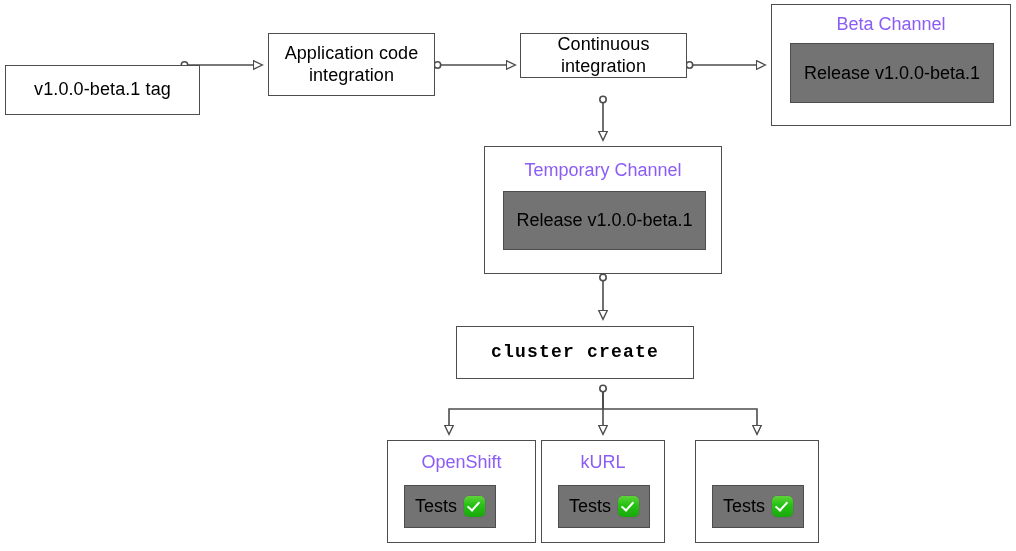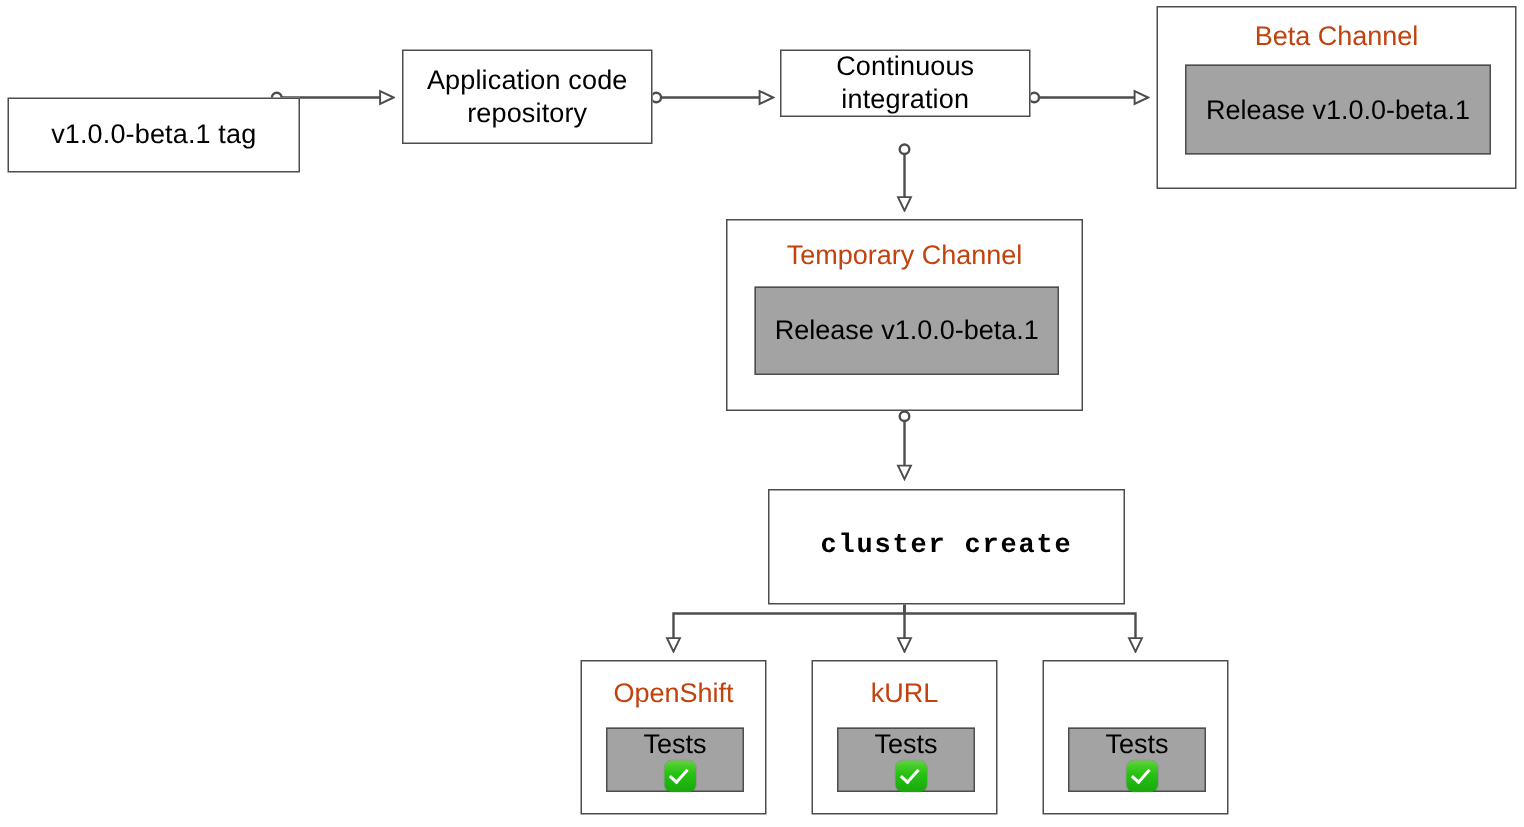--- a/index.html
+++ b/index.html
@@ -48,26 +48,26 @@
     box-sizing: border-box;
     background: #ffffff;
     border: 1.6px solid #4d4d4d;
   }
   .container-node > .title {
     position: absolute;
     left: 0;
     right: 0;
     text-align: center;
     font-size: 18px;
-    color: #c2410c;
+    color: #8b5cf6;
   }
   .inner-node {
     position: absolute;
     box-sizing: border-box;
-    background: #a3a3a3;
+    background: #737373;
     border: 1.6px solid #4d4d4d;
     display: flex;
     align-items: center;
     justify-content: center;
     text-align: center;
   }
   .inner-node .label {
     font-size: 18px;
     color: #000000;
     white-space: nowrap;
@@ -98,21 +98,20 @@
     width: 5px;
     height: 10px;
     border: solid #ffffff;
     border-width: 0 2.6px 2.6px 0;
     transform: rotate(42deg);
   }
   .test-row {
     display: flex;
     align-items: center;
     justify-content: center;
-    flex-direction: column;
   }
 </style>
 </head>
 <body>
 
 <div id="canvas">
 
   <svg class="edges" viewBox="0 0 1016 551" xmlns="http://www.w3.org/2000/svg">
     <defs>
       <marker id="arrow" markerWidth="11" markerHeight="11" refX="9.4" refY="5.5" orient="auto" markerUnits="userSpaceOnUse">
@@ -157,46 +156,46 @@
         <path d="M603,392 L603,409 L757,409 L757,434" marker-end="url(#arrow)"></path>
       </g>
     </g>
   </svg>
 
   <div class="node" style="left:5px; top:40px; width:195px; height:50px;margin-top:25px;">
     <span class="label">v1.0.0-beta.1 tag</span>
   </div>
 
   <div class="node" style="left:268px; top:33px; width:167px; height:63px;">
-    <span class="label">Application code repository</span>
+    <span class="label">Application code integration</span>
   </div>
 
   <div class="node" style="left:520px; top:33px; width:167px; height:45px;">
     <span class="label">Continuous integration</span>
   </div>
 
   <div class="container-node" style="left:771px; top:4px; width:240px; height:122px;">
     <div class="title" style="top:9px;">Beta Channel</div>
     <div class="inner-node" style="left:18px; top:38px; width:204px; height:60px;">
       <span class="label">Release v1.0.0-beta.1</span>
     </div>
   </div>
 
   <div class="container-node" style="left:484px; top:146px; width:238px; height:128px;padding-left:29px;">
     <div class="title" style="top:13px;">Temporary Channel</div>
     <div class="inner-node" style="left:18px; top:44px; width:203px; height:59px;">
       <span class="label">Release v1.0.0-beta.1</span>
     </div>
   </div>
 
-  <div class="node mono" style="left:512px; top:326px; width:238px; height:77px;">
+  <div class="node mono" style="left:456px; top:326px; width:238px; height:53px;">
     <span class="label">cluster create</span>
   </div>
 
-  <div class="container-node" style="left:387px; top:440px; width:124px; height:103px;">
+  <div class="container-node" style="left:387px; top:440px; width:149px; height:103px;">
     <div class="title" style="top:11px;">OpenShift</div>
     <div class="inner-node" style="left:16px; top:44px; width:92px; height:43px;">
       <span class="test-row">
         <span class="label">Tests</span>
         <span class="check-badge"></span>
       </span>
     </div>
   </div>
 
   <div class="container-node" style="left:541px; top:440px; width:124px; height:103px;">

